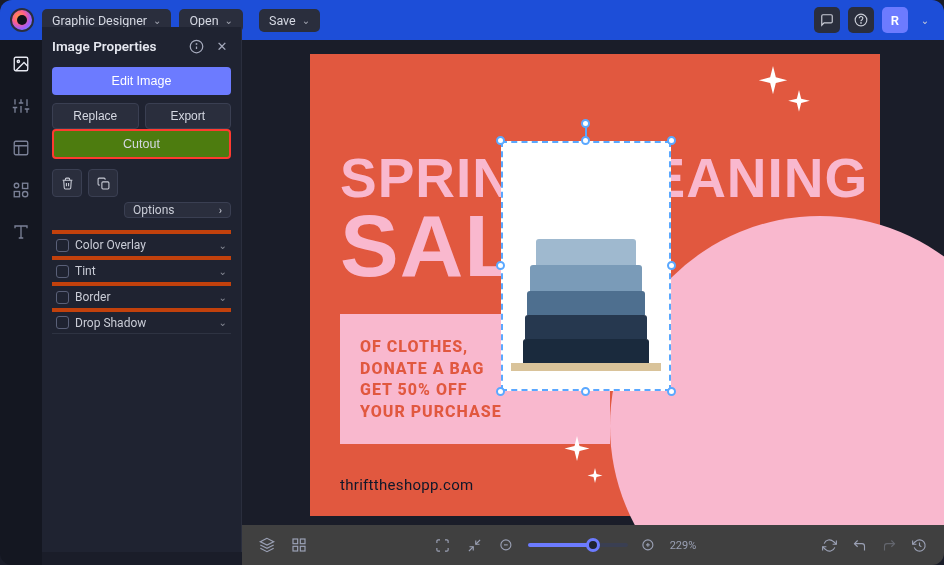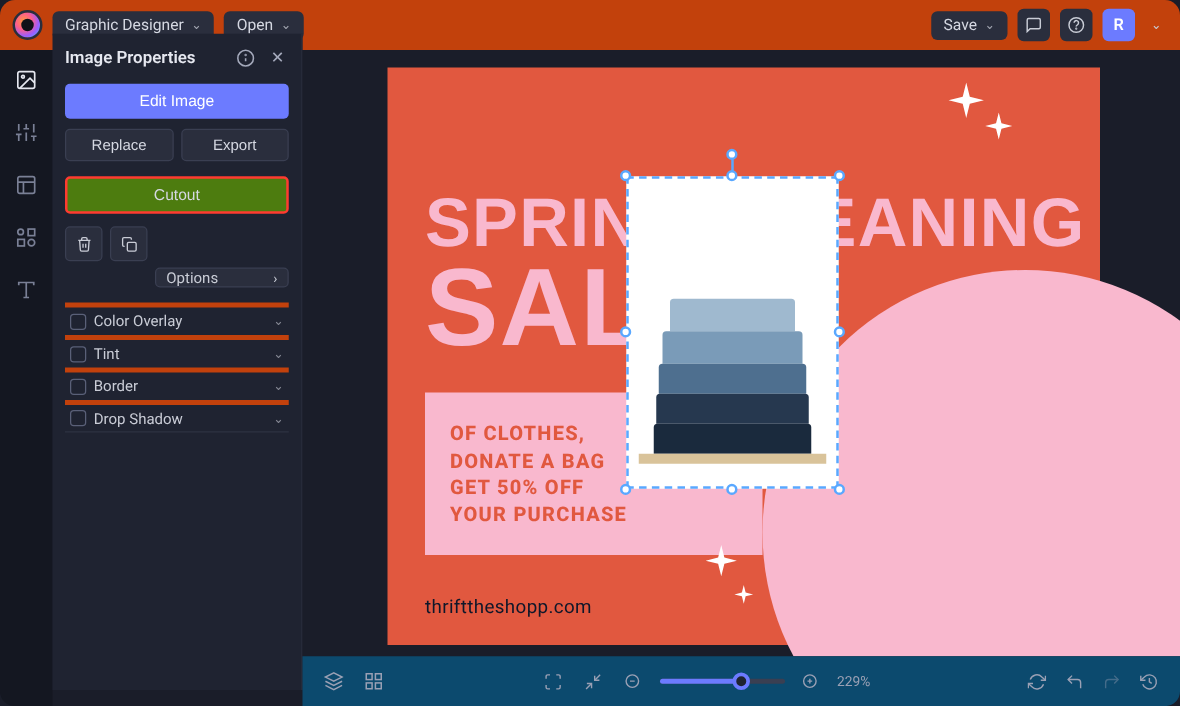--- a/index.html
+++ b/index.html
@@ -1,40 +1,40 @@
 <!DOCTYPE html>
 <html><head>
 <meta charset="utf-8">
 <style>
 * { box-sizing: border-box; margin: 0; padding: 0; }
 body { font-family: -apple-system, BlinkMacSystemFont, "Segoe UI", Roboto, sans-serif; background: #1a1d29; color: #c9ccd6; overflow: hidden; width: 944px; height: 565px; position: relative; }
 
 
-.topbar { height: 40px; background: #c2410c; display: flex; align-items: center; padding: 0 10px; gap: 8px; }
+.topbar { height: 40px; background: #1d4ed8; display: flex; align-items: center; padding: 0 10px; gap: 8px; }
 .logo { width: 24px; height: 24px; border-radius: 50%; background: radial-gradient(circle at 35% 35%, #ff9a3c 0%, #ff5e8a 35%, #9b5cff 65%, #3dc9ff 100%); border: 2px solid #2a2e3d; display:flex; align-items:center; justify-content:center;}
 .logo-inner { width:10px; height:10px; border-radius:50%; background:#0f1118;}
 .pill { background: #2a2e3d; border-radius: 5px; padding: 4px 10px; font-size: 12.5px; color: #d5d8e2; display: flex; align-items: center; gap: 6px; cursor: pointer; }
 .pill .chev { font-size: 10px; opacity: .7; }
-.topbar-center { flex: 1; display: flex; justify-content: space-between; gap: 5px; }
+.topbar-center { flex: 1; display: flex; justify-content: flex-start; gap: 16px; }
 .topbar-right { display: flex; align-items:center; gap: 8px; }
 .icon-btn { width: 26px; height: 26px; border-radius: 5px; background: #2a2e3d; display:flex; align-items:center; justify-content:center; cursor:pointer; font-size:13px; color:#c9ccd6;}
 .avatar { width: 26px; height: 26px; border-radius: 5px; background: #6c7bff; color:#fff; font-weight:600; font-size:13px; display:flex; align-items:center; justify-content:center;}
 
 
 .leftrail { position:absolute; top:40px; left:0; width:42px; height: calc(100% - 40px); background:#141721; display:flex; flex-direction:column; align-items:center; padding-top:12px; gap:18px;}
 .rail-ic { color:#7a8096; cursor:pointer; font-size:16px; width:24px; height:24px; display:flex; align-items:center; justify-content:center;}
 .rail-ic.active { color:#e6e8f0; }
 
 
 .sidepanel { position:absolute; top:27px; left:42px; width:200px; height: calc(100% - 40px); background:#1f2331; border-right:1px solid #2a2e3d; padding:10px; }
 .sp-header { display:flex; align-items:center; gap:8px; margin-bottom:12px;}
 .sp-title { font-size:13.5px; font-weight:600; color:#e6e8f0; flex:1;}
 .sp-info, .sp-close { color:#a4a9bb; cursor:pointer; width:18px; height:18px; display:flex;align-items:center;justify-content:center; font-size:13px;}
 .btn-primary { background:#6c7bff; color:#fff; border:none; border-radius:4px; font-size:12.5px; width:100%; height:28px; cursor:pointer; margin-bottom:8px;}
-.btn-row { display:flex; gap:6px; margin-bottom:12px;justify-content:center;}
+.btn-row { display:flex; gap:6px; margin-bottom:0;justify-content:center;}
 .btn-sec { flex:1; background:#2a2e3d; border:1px solid #3a3f52; color:#d5d8e2; border-radius:4px; font-size:12px; height:26px; cursor:pointer;}
 .btn-highlight { width:100%; background:#4d7c0f; border:2px solid #ff3b30; color:#d5d8e2; border-radius:4px; font-size:12.5px; height:30px; cursor:pointer; margin-bottom:10px;}
 .tool-row { display:flex; gap:6px; margin-bottom:12px;}
 .tool-sq { width:30px; height:28px; background:#2a2e3d; border:1px solid #3a3f52; border-radius:4px; display:flex; align-items:center; justify-content:center; color:#c9ccd6; cursor:pointer; font-size:13px;}
 .tool-opts { flex:1; background:#2a2e3d; border:1px solid #3a3f52; border-radius:4px; display:flex; align-items:center; justify-content:space-between; padding:0 8px; font-size:12px; cursor:pointer;margin-top:33px;}
 .acc { height:26px; display:flex; align-items:center; gap:6px; padding:0 4px; font-size:12px; color:#c9ccd6; border-top:4px solid #c2410c; cursor:pointer;}
 .acc:last-child{border-bottom:1px solid #2e3342;}
 .acc-check { width:13px; height:13px; border:1.5px solid #5a6078; border-radius:3px;}
 .acc-chev { margin-left:auto; font-size:10px; opacity:.6;}
 
@@ -55,21 +55,21 @@
 .jeans { position:absolute; left:10px; right:10px; top:70px; bottom:18px; display:flex; flex-direction:column; align-items:center; justify-content:flex-end;}
 .jn { border-radius:3px 3px 0 0;}
 .handle { position:absolute; width:9px; height:9px; background:#fff; border:2px solid #5aa8ff; border-radius:50%;}
 .h-tl{top:-5px;left:-5px;} .h-tr{top:-5px;right:-5px;} .h-bl{bottom:-5px;left:-5px;} .h-br{bottom:-5px;right:-5px;}
 .h-tc{top:-5px;left:calc(50% - 5px);} .h-bc{bottom:-5px;left:calc(50% - 5px);}
 .h-ml{top:calc(50% - 5px);left:-5px;} .h-mr{top:calc(50% - 5px);right:-5px;}
 .rot{top:-22px;left:calc(50% - 5px);}
 .rot-line{position:absolute; top:-18px; left:calc(50% - 1px); width:2px; height:14px; background:#5aa8ff;}
 
 
-.bottombar { position:absolute; bottom:0; left:242px; right:0; height:40px; background:#0c4a6e; display:flex; align-items:center; padding:0 14px; gap:10px;}
+.bottombar { position:absolute; bottom:0; left:242px; right:0; height:40px; background:#404040; display:flex; align-items:center; padding:0 14px; gap:10px;}
 .bb-left{display:flex;gap:10px;}
 .bb-center{flex:1;display:flex;align-items:center;justify-content:center;gap:10px;}
 .bb-right{display:flex;gap:8px;}
 .bb-ic{ color:#9aa0b4; cursor:pointer; width:22px;height:22px; display:flex;align-items:center;justify-content:center; font-size:14px;}
 .slider { width:100px; height:4px; background:#3a3f52; border-radius:2px; position:relative;}
 .slider-fill{position:absolute;left:0;top:0;height:100%;width:62%;background:#6c7bff;border-radius:2px;}
 .slider-thumb{position:absolute;left:58%;top:-5px;width:14px;height:14px;background:#1f2331;border:3px solid #6c7bff;border-radius:50%;}
 .zoom-label{font-size:11px;color:#9aa0b4;}
 
 

